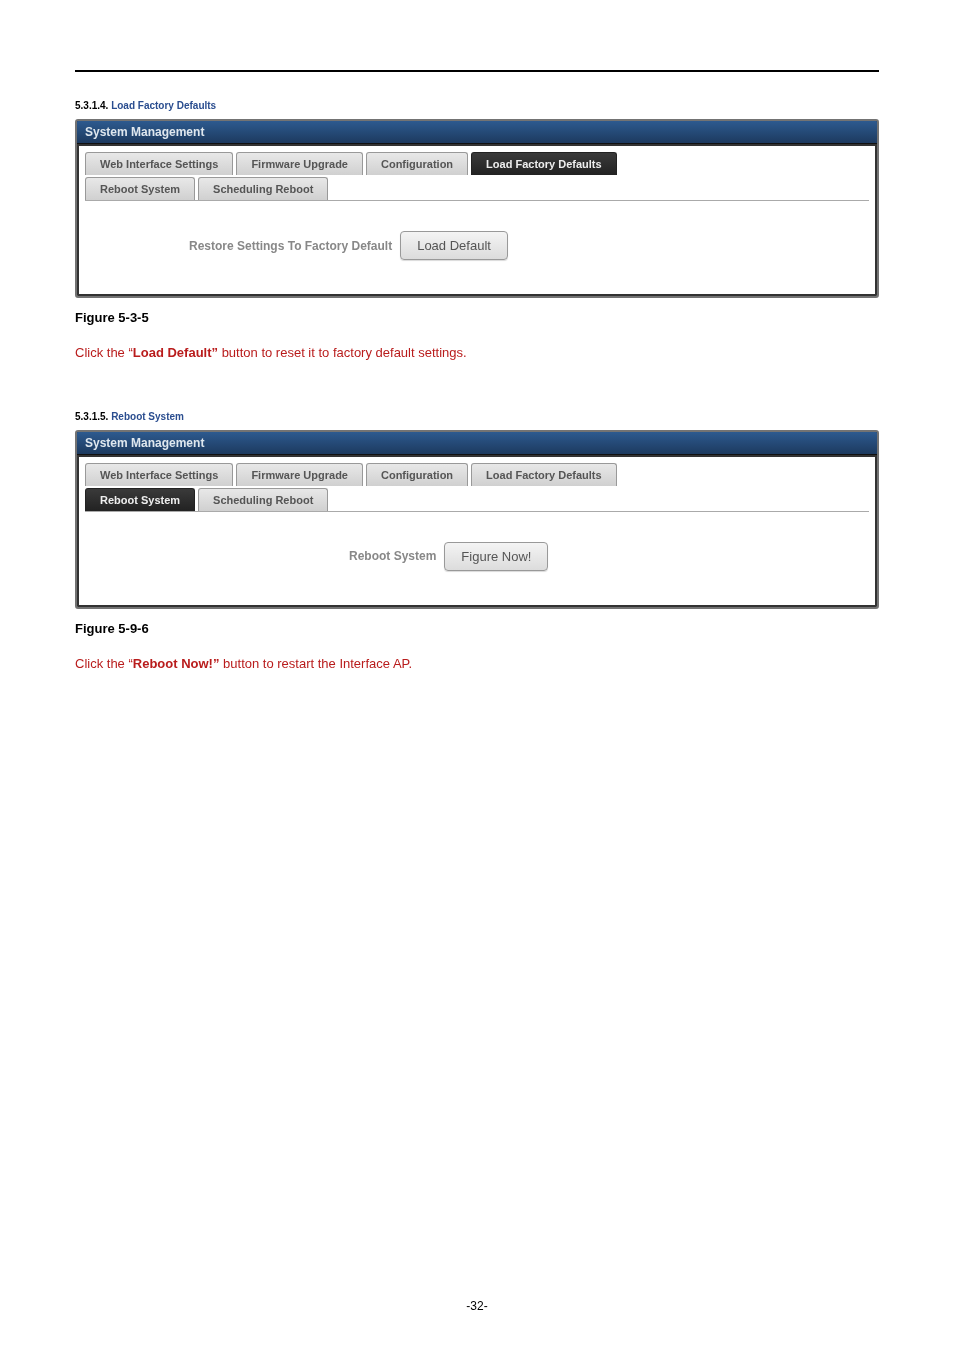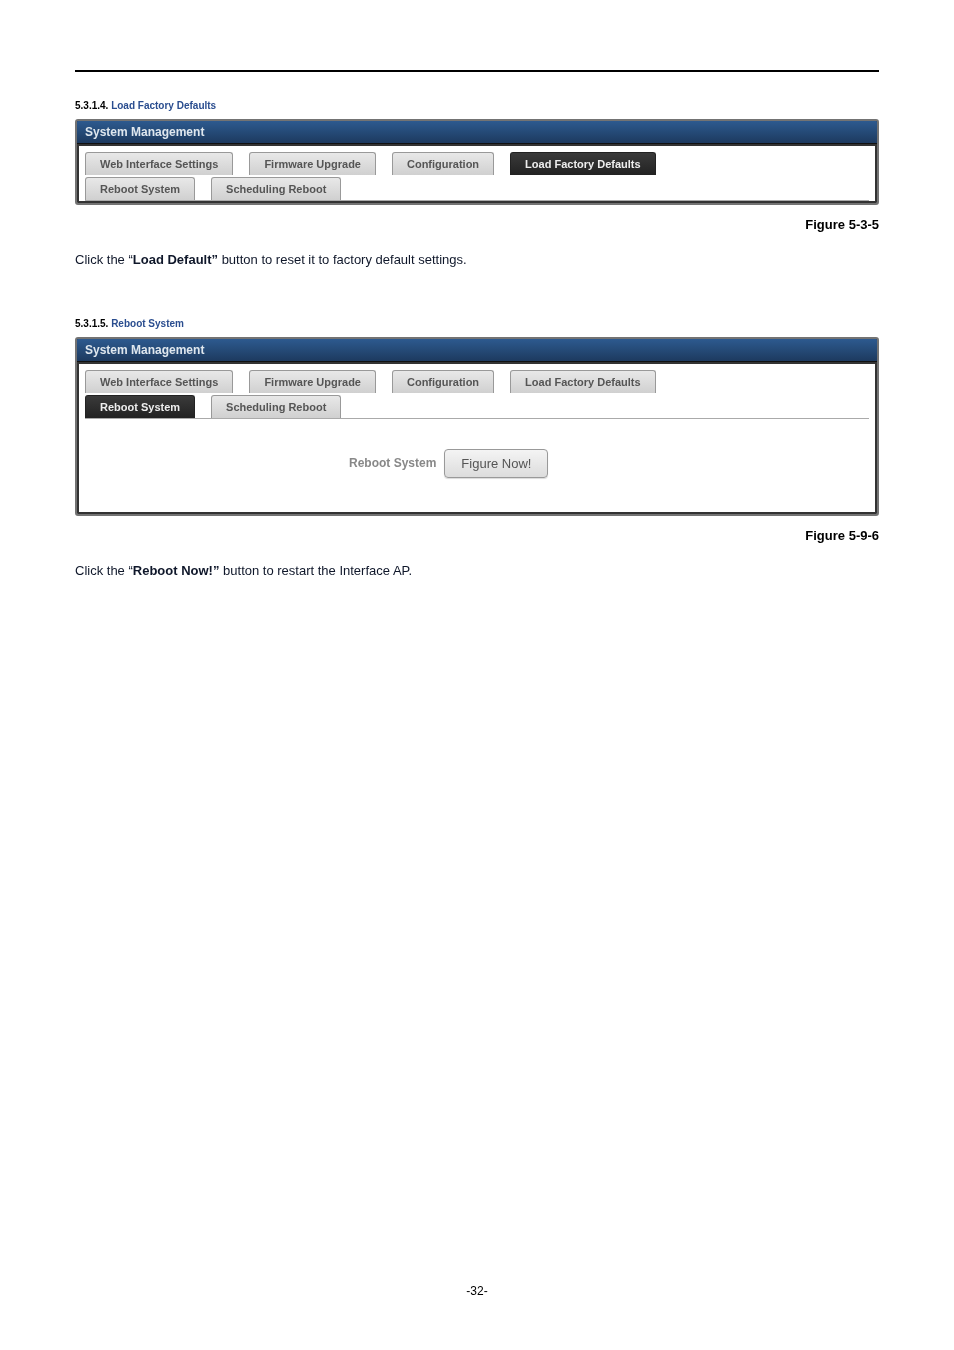--- a/index.html
+++ b/index.html
@@ -41,21 +41,21 @@
   .panel-body {
     background: #fff;
     padding: 0;
     border: 2px solid #333;
     margin: 0;
   }
   .tabs-row {
     display: flex;
     flex-wrap: wrap;
     padding: 6px 6px 0 6px;
-    gap: 16px;
+    gap: 3px;
   }
   .tab {
     background: linear-gradient(#e8e8e8, #d0d0d0);
     border: 1px solid #999;
     border-bottom: none;
     border-radius: 3px 3px 0 0;
     padding: 5px 14px;
     font-size: 11px;
     font-weight: bold;
     color: #555;
@@ -93,34 +93,34 @@
     background: linear-gradient(#f4f4f4, #dcdcdc);
     border: 1px solid #999;
     border-radius: 4px;
     padding: 6px 16px;
     font-size: 13px;
     color: #555;
     cursor: pointer;
     box-shadow: 0 1px 1px rgba(0,0,0,0.15);
   }
   .caption {
-    text-align: right;
+    text-align: left;
     font-weight: bold;
     font-size: 13px;
     margin: 12px 0 18px 0;
   }
   .body-text {
     font-size: 13px;
-    color: #0f172a;
+    color: #b91c1c;
     margin-bottom: 48px;
     line-height: 1.5;
   }
   .footer {
     position: absolute;
-    bottom: 52px;
+    bottom: 37px;
     left: 0;
     width: 100%;
     text-align: center;
     font-size: 12px;
     color: #000;
   }
 </style>
 </head>
 <body>
 
@@ -138,20 +138,26 @@
       <div class="tab">Web Interface Settings</div>
       <div class="tab">Firmware Upgrade</div>
       <div class="tab">Configuration</div>
       <div class="tab dark">Load Factory Defaults</div>
     </div>
     <div class="tabs-row" style="padding-top:2px;">
       <div class="tab">Reboot System</div>
       <div class="tab">Scheduling Reboot</div>
     </div>
     <div class="tab-divider"></div>
+    <div class="content-area">
+      <div class="content-center-row">
+        <span class="field-label">Restore Settings To Factory Default</span>
+        <button class="btn">Load Default</button>
+      </div>
+    </div>
   </div>
 </div>
 
 <div class="caption">Figure 5-3-5</div>
 
 <div class="body-text">
   <span>Click the “</span><b>Load Default”</b><span> button to reset it to factory default settings.</span>
 </div>
 
 <div class="heading">

